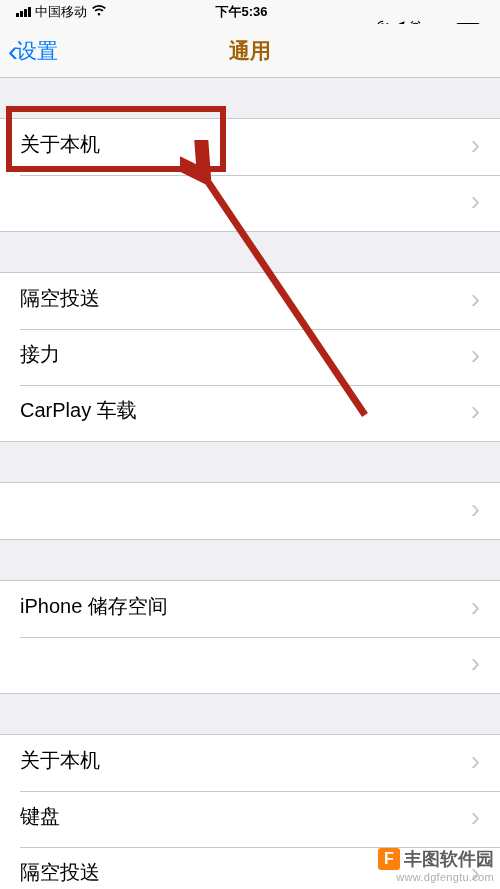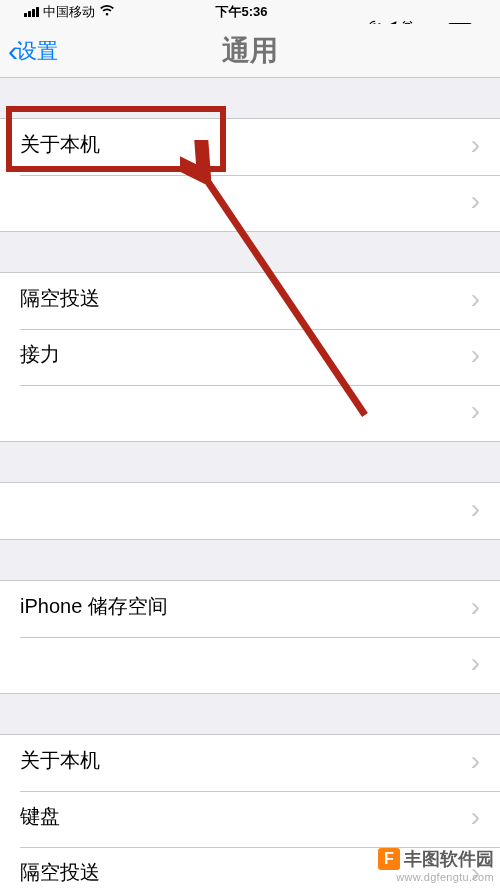--- a/index.html
+++ b/index.html
@@ -12,21 +12,21 @@
       overflow: hidden;
     }
 
     
     .status-bar {
       height: 24px;
       background: #f8f8f8;
       display: flex;
       align-items: center;
       justify-content: space-between;
-      padding: 0 24px;
+      padding: 0 16px;
       font-size: 13px;
       font-weight: 500;
       color: #000;
     }
     .status-left { display: flex; align-items: center; gap: 4px; }
     .status-right { display: flex; align-items: center; gap: 4px; margin-top: 32px; }
     .signal-bars { display: inline-flex; align-items: flex-end; gap: 1px; }
     .signal-bars span { width: 3px; background: #000; border-radius: 0.5px; }
     .sb1 { height: 4px; } .sb2 { height: 6px; } .sb3 { height: 8px; } .sb4 { height: 10px; }
     .wifi-icon, .lock-icon, .nav-icon, .alarm-icon { display: inline-block; }
@@ -40,21 +40,21 @@
       height: 54px;
       background: #f8f8f8;
       border-bottom: 1px solid #c8c7cc;
       display: flex;
       align-items: center;
       position: relative;
       padding: 0 8px;
     }
     .back-btn { display: flex; align-items: center; color: #007aff; font-size: 21px; font-weight: 400; }
     .back-chevron { font-size: 30px; line-height: 1; font-weight: 300; margin-right: -2px; }
-    .nav-title { position: absolute; left: 0; right: 0; text-align: center; font-size: 28px; font-weight: 600; color: #737373; pointer-events: none; }
+    .nav-title { position: absolute; left: 0; right: 0; text-align: center; font-size: 21px; font-weight: 600; color: #a16207; pointer-events: none; }
 
     
     .group { background: #fff; border-top: 0.5px solid #c8c7cc; border-bottom: 0.5px solid #c8c7cc; }
     .group:nth-of-type(1) { margin-top: 40px; }
     .spacer { height: 40px; }
     .row {
       height: 56px;
       display: flex;
       align-items: flex-start;
       padding: 12px 20px;
@@ -167,20 +167,21 @@
     <div class="group">
       <div class="row">
         <span>隔空投送</span>
         <span class="chevron">›</span>
       </div>
       <div class="row">
         <span>接力</span>
         <span class="chevron">›</span>
       </div>
       <div class="row">
+        <span>CarPlay 车载</span>
         <span class="chevron">›</span>
       </div>
     </div>
     <div class="spacer"></div>
     <div class="group">
       <div class="row">
         <span class="chevron">›</span>
       </div>
     </div>
     <div class="spacer"></div>

